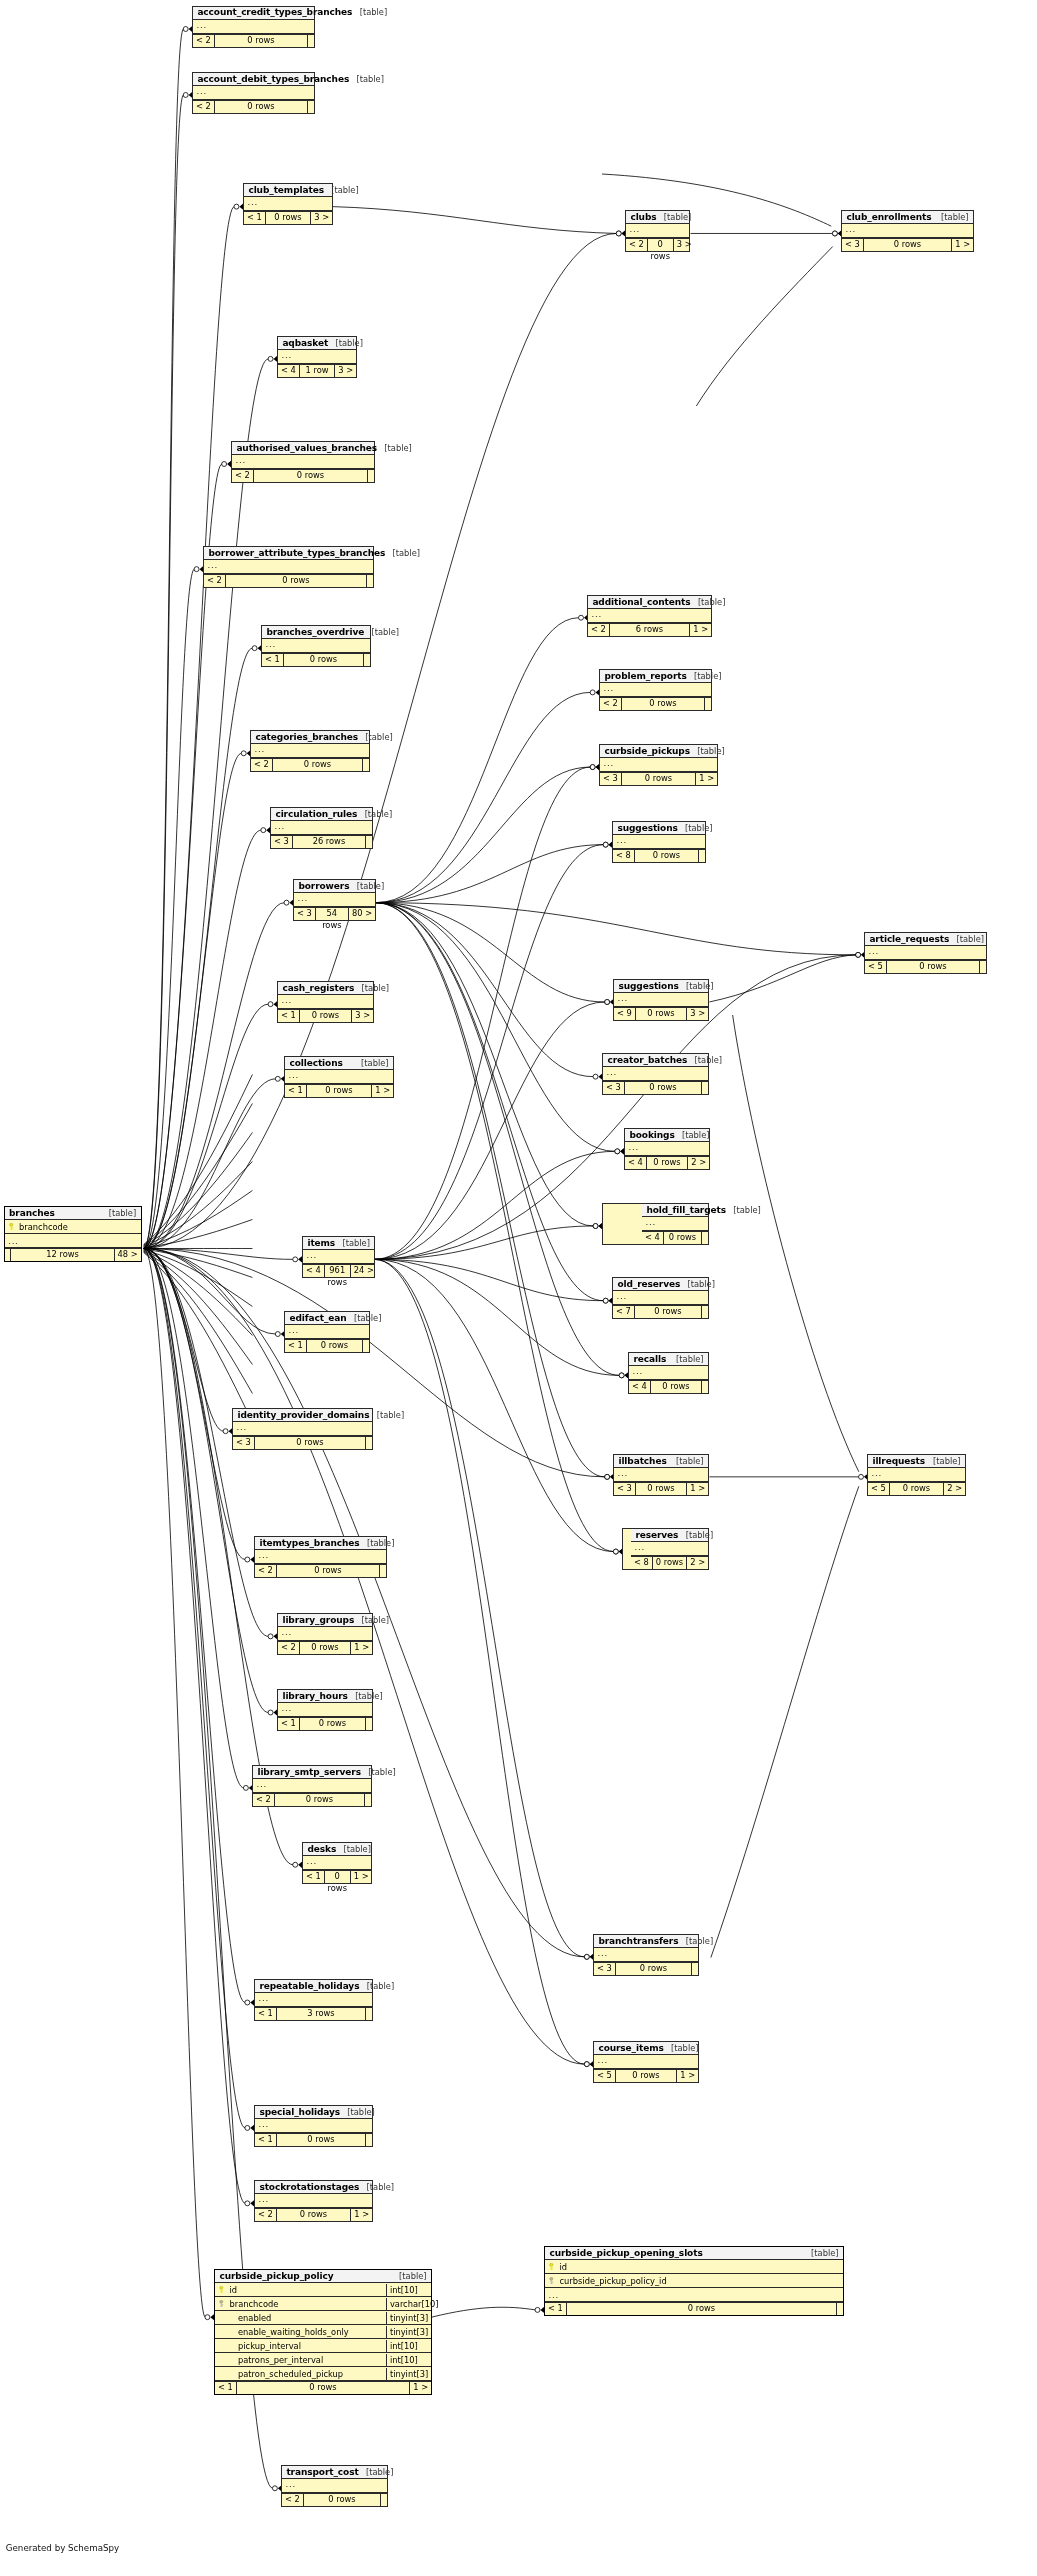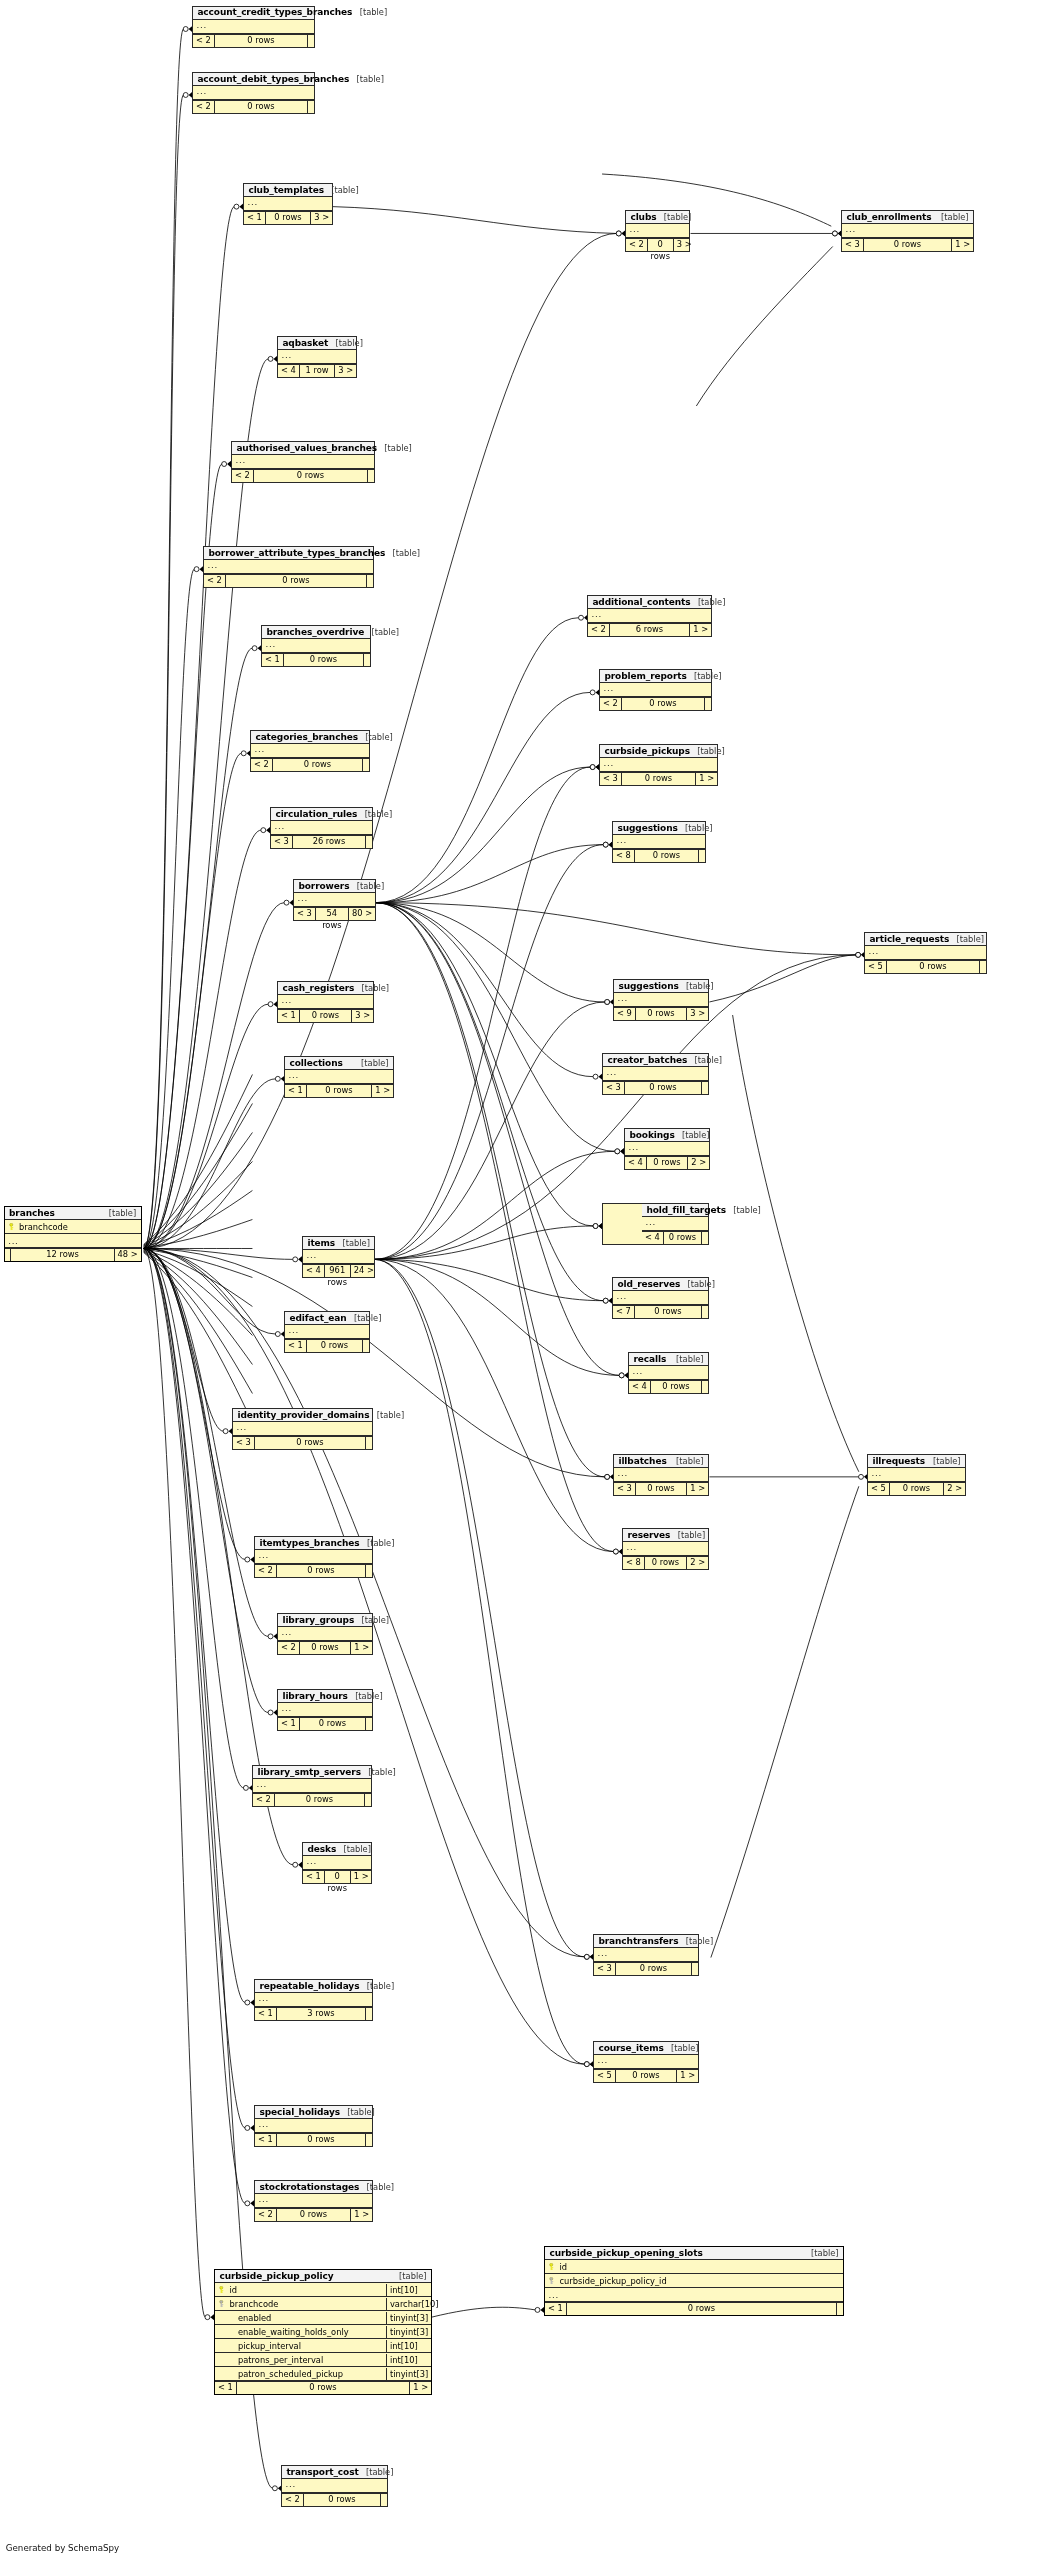--- a/index.html
+++ b/index.html
@@ -436,21 +436,21 @@
           <span class="nm">identity_provider_domains</span>
           <span class="tg">[table]</span>
         </div>
         <div class="rowline"><span class="ellipsis">...</span></div>
         <div class="foot">
           <div class="f1">&lt; 3</div>
           <div class="f2">0 rows</div>
           <div class="f3"></div>
         </div>
       </div>
-      <div class="tbl" style="left: 254px; top: 1536px; width: 119px;">
+      <div class="tbl" style="left: 254px; top: 1536px; width: 133px;">
         <div class="hdr">
           <span class="nm">itemtypes_branches</span>
           <span class="tg">[table]</span>
         </div>
         <div class="rowline"><span class="ellipsis">...</span></div>
         <div class="foot">
           <div class="f1">&lt; 2</div>
           <div class="f2">0 rows</div>
           <div class="f3"></div>
         </div>
@@ -724,21 +724,21 @@
           <span class="nm">illrequests</span>
           <span class="tg">[table]</span>
         </div>
         <div class="rowline"><span class="ellipsis">...</span></div>
         <div class="foot">
           <div class="f1">&lt; 5</div>
           <div class="f2">0 rows</div>
           <div class="f3">2 &gt;</div>
         </div>
       </div>
-      <div class="tbl" style="left: 622px; top: 1528px; width: 87px;">
+      <div class="tbl" style="left: 622px; top: 1528px; width: 87px; padding-left: 8px;">
         <div class="hdr">
           <span class="nm">reserves</span>
           <span class="tg">[table]</span>
         </div>
         <div class="rowline"><span class="ellipsis">...</span></div>
         <div class="foot">
           <div class="f1">&lt; 8</div>
           <div class="f2">0 rows</div>
           <div class="f3">2 &gt;</div>
         </div>

